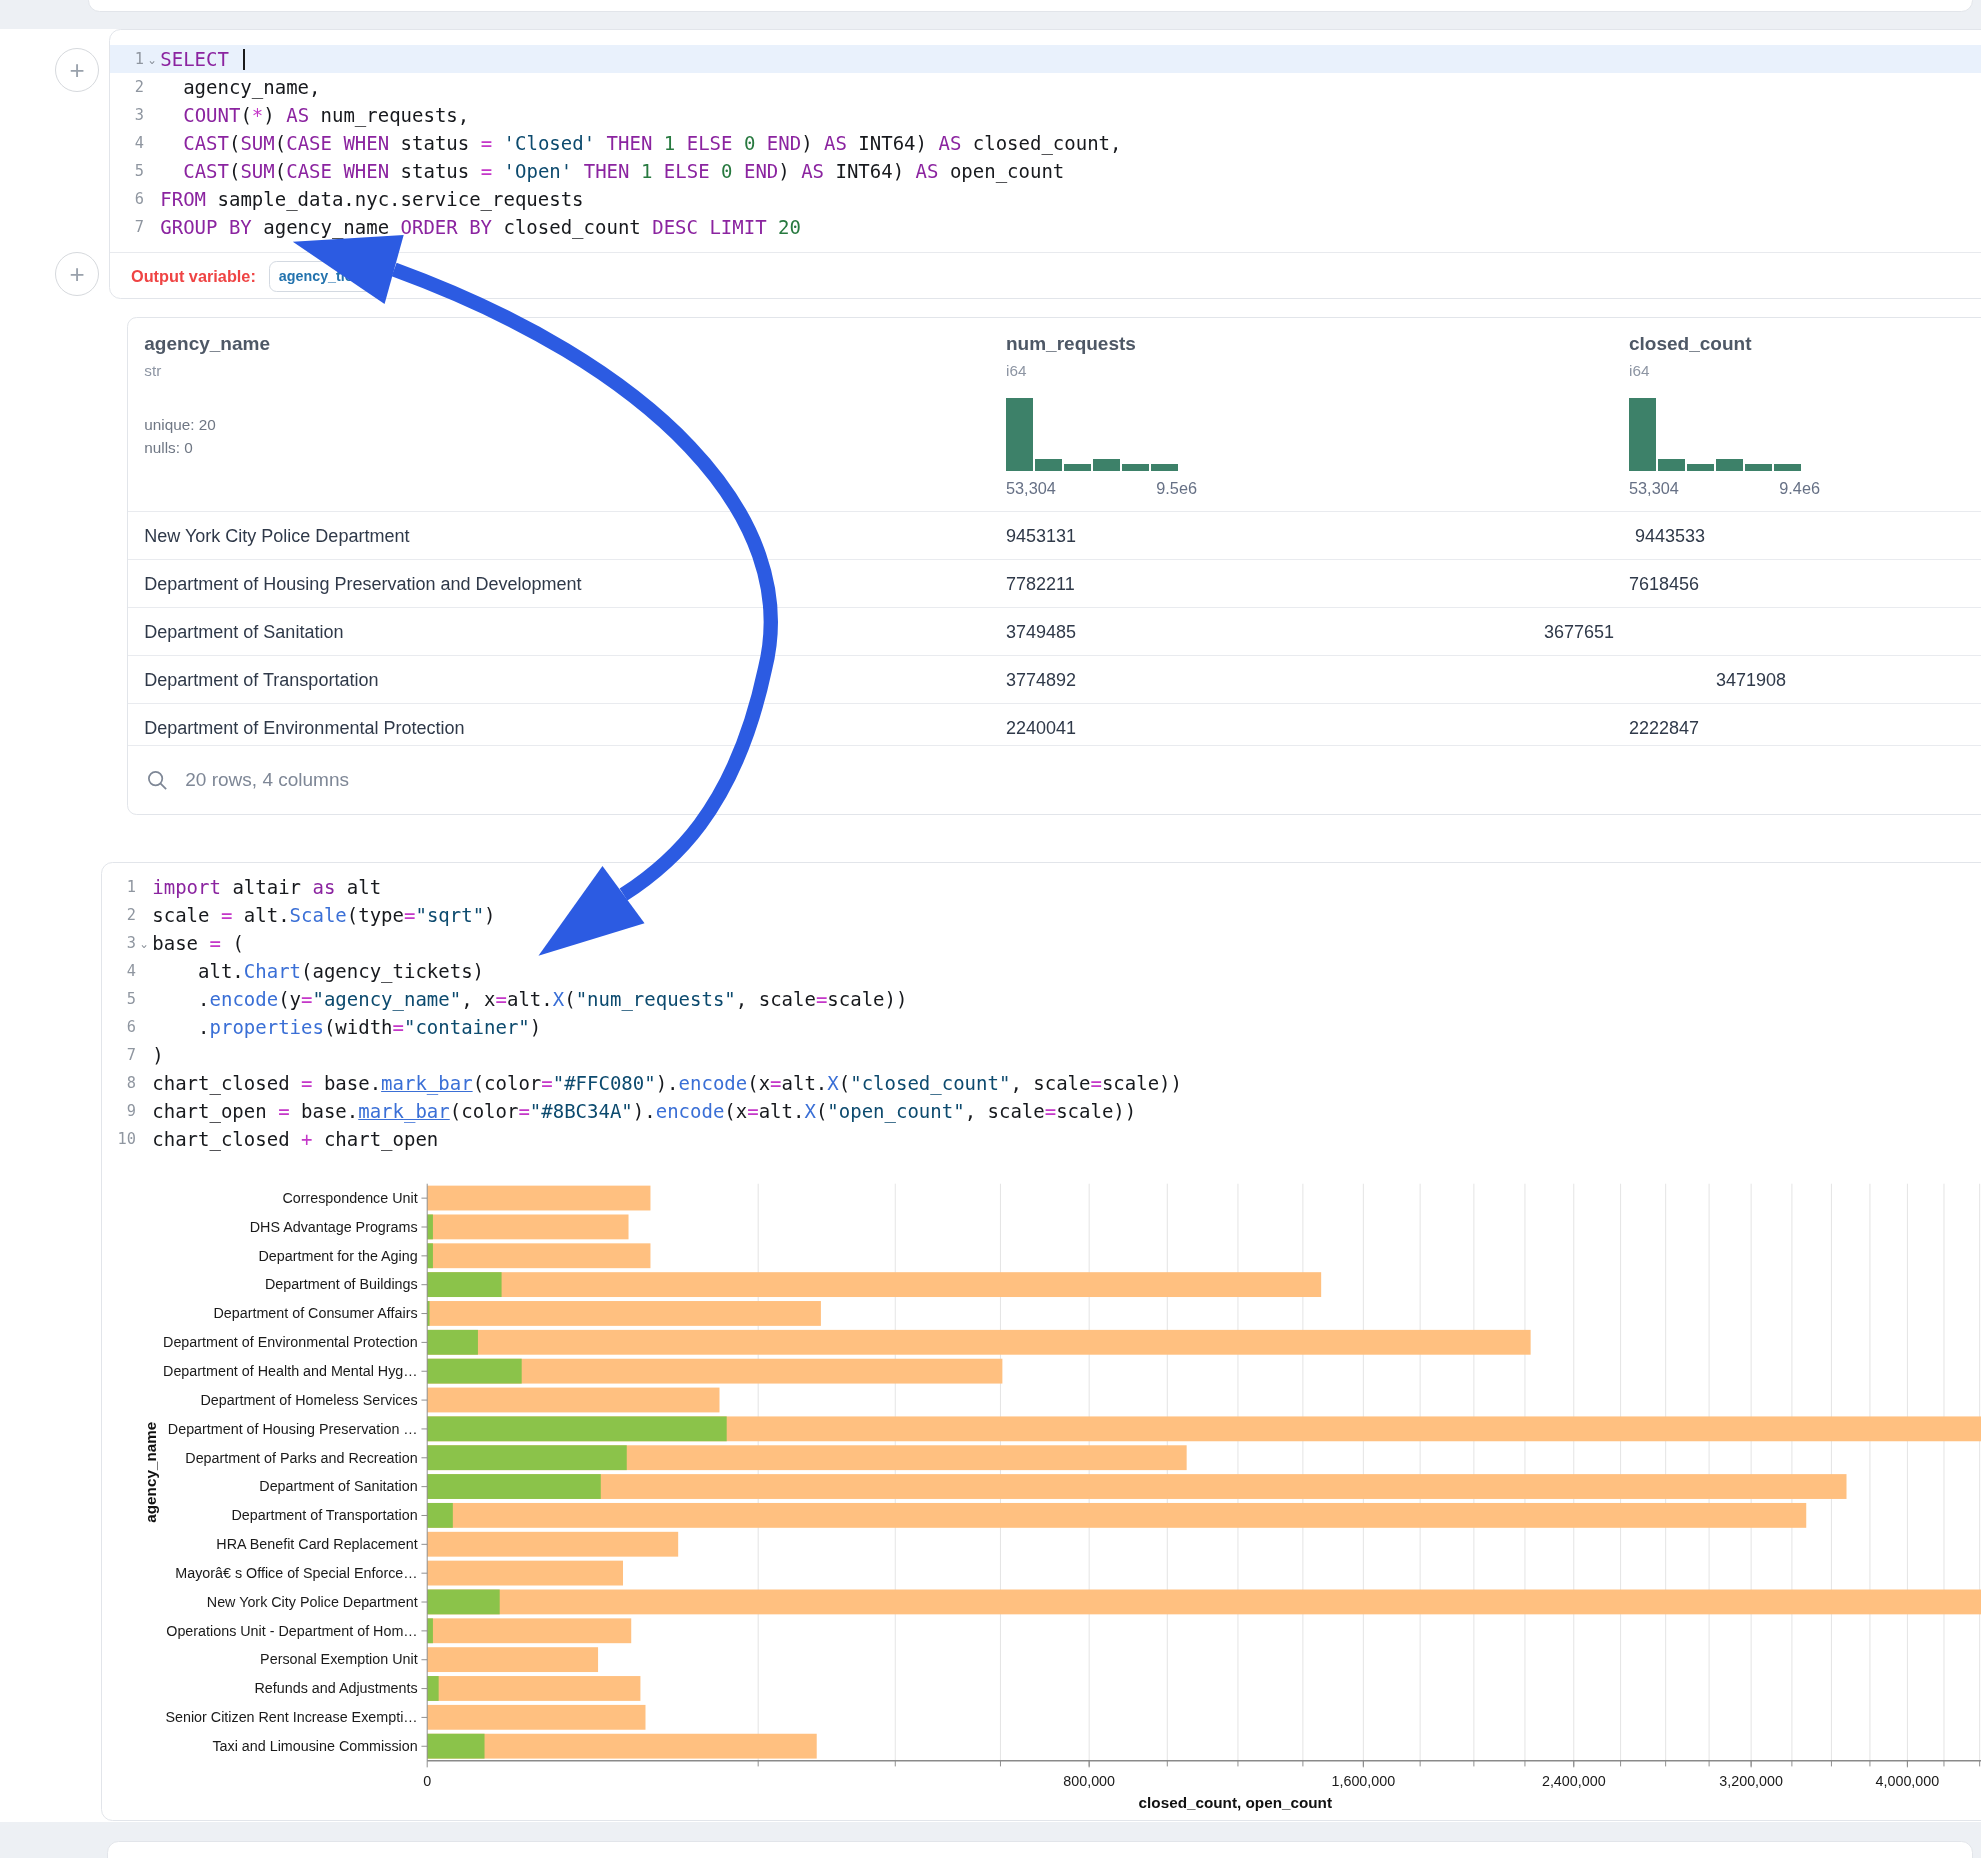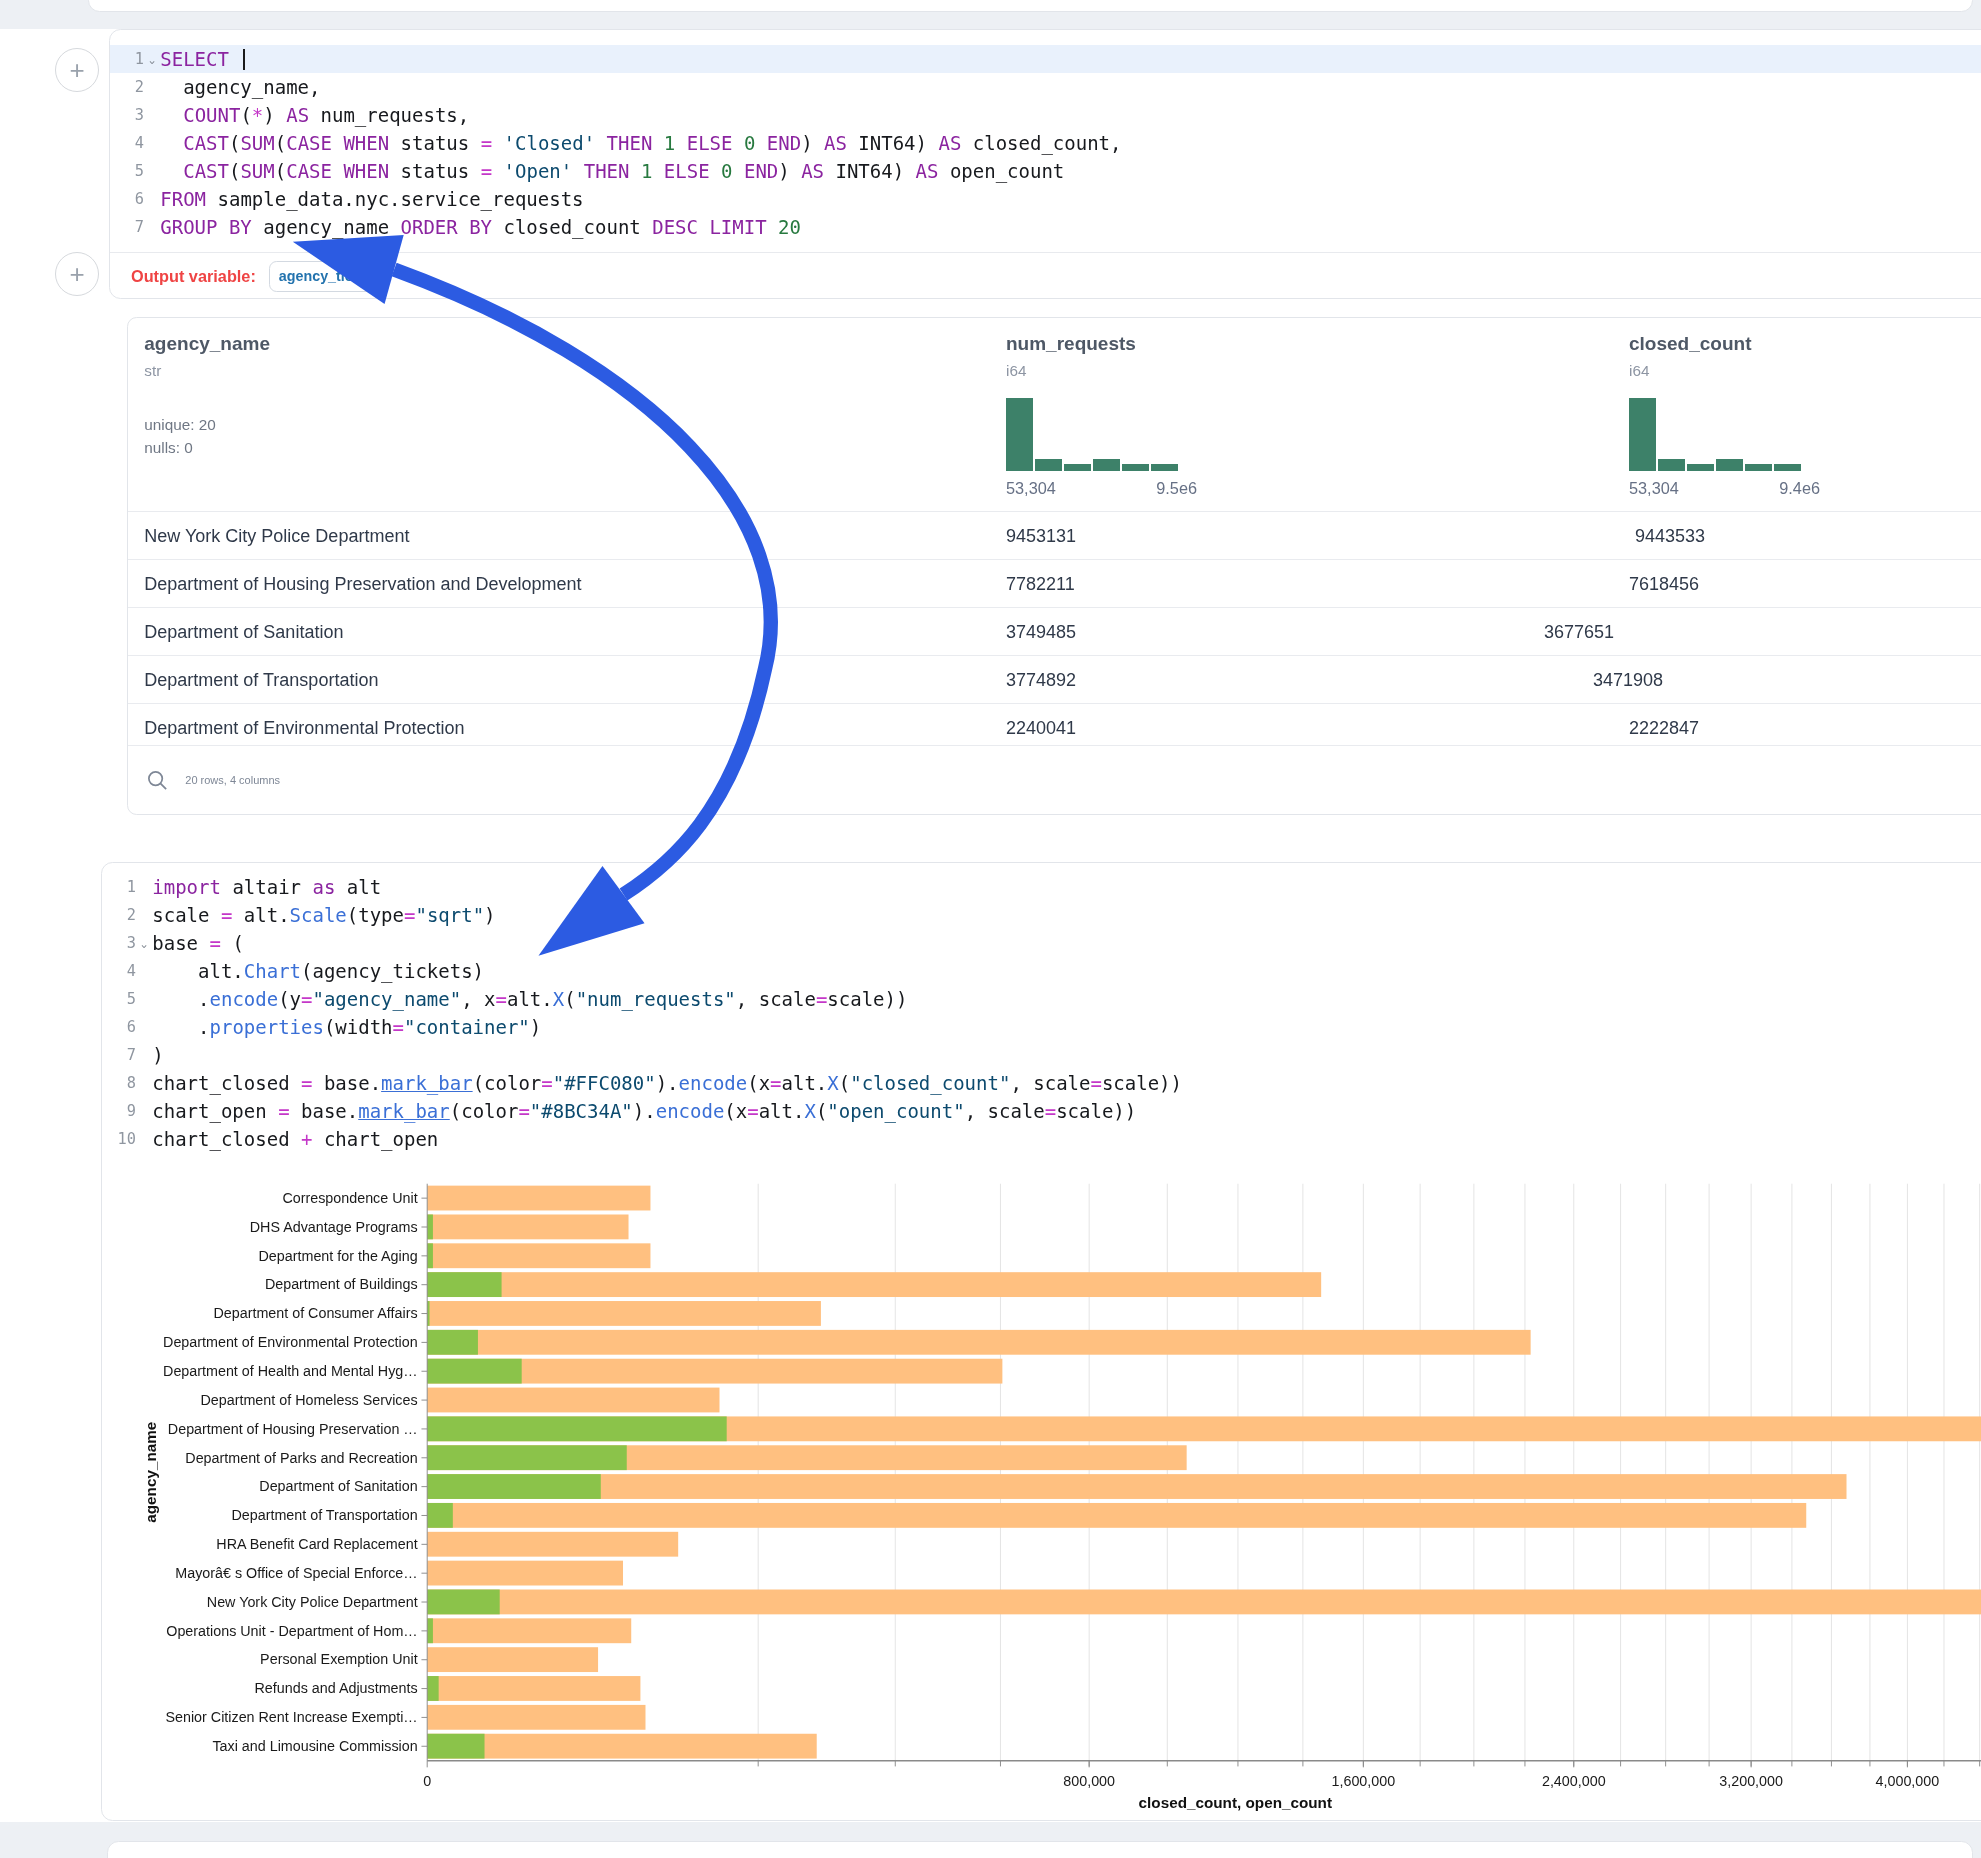--- a/index.html
+++ b/index.html
@@ -41,21 +41,21 @@
   .col-stats { margin-top:33px; font-size:15.3px; color:#6f7784; line-height:23px; }
   .hist { position:absolute; top:80px; width:172px; height:73px; display:flex; align-items:flex-end; gap:1.9px; }
   .hist .bar { flex:1; background:#3d8169; }
   .hist-labels { position:absolute; top:161px; width:191px; display:flex; justify-content:space-between;
                  font-size:16.3px; color:#667085; }
   .trows { position:absolute; left:0; right:0; top:193px; }
   .trow { position:relative; height:47px; border-top:1px solid #e9ebef; }
   .trow .tc { position:absolute; top:50%; transform:translateY(-50%); font-size:18px; color:#2f3949; white-space:nowrap; }
   .tfoot { position:absolute; left:0; right:0; top:427px; bottom:0; border-top:1px solid #e9ebef;
            display:flex; align-items:center; padding-left:18px; gap:16.3px; box-sizing:border-box; }
-  .tfoot .ftext { font-size:11px; color:#7e8796; }
+  .tfoot .ftext { font-size:19px; color:#7e8796; }
 
   .arrow-overlay { position:absolute; left:0; top:0; pointer-events:none; z-index:40; }
   svg text { font-family:"Liberation Sans", sans-serif; }
 </style>
 </head>
 <body>
 
 <div id="page">
 
   <div class="band" style="top:0; height:29px;"></div>
@@ -165,21 +165,21 @@
           <div class="tc" style="left: 1501px;">7618456</div>
         </div>
         <div class="trow">
           <div class="tc" style="left: 16.3px;">Department of Sanitation</div>
           <div class="tc" style="left: 878px;">3749485</div>
           <div class="tc" style="left: 1416px;">3677651</div>
         </div>
         <div class="trow">
           <div class="tc" style="left: 16.3px;">Department of Transportation</div>
           <div class="tc" style="left: 878px;">3774892</div>
-          <div class="tc" style="left: 1465px;">3471908</div>
+          <div class="tc" style="left: 1588px;">3471908</div>
         </div>
         <div class="trow">
           <div class="tc" style="left: 16.3px;">Department of Environmental Protection</div>
           <div class="tc" style="left: 878px;">2240041</div>
           <div class="tc" style="left: 1501px;">2222847</div>
         </div>
       </div>
     <div class="tfoot">
       <svg width="23" height="23" viewBox="0 0 24 24">
         <circle cx="10" cy="10" r="7" fill="none" stroke="#7e8796" stroke-width="1.8"></circle>

